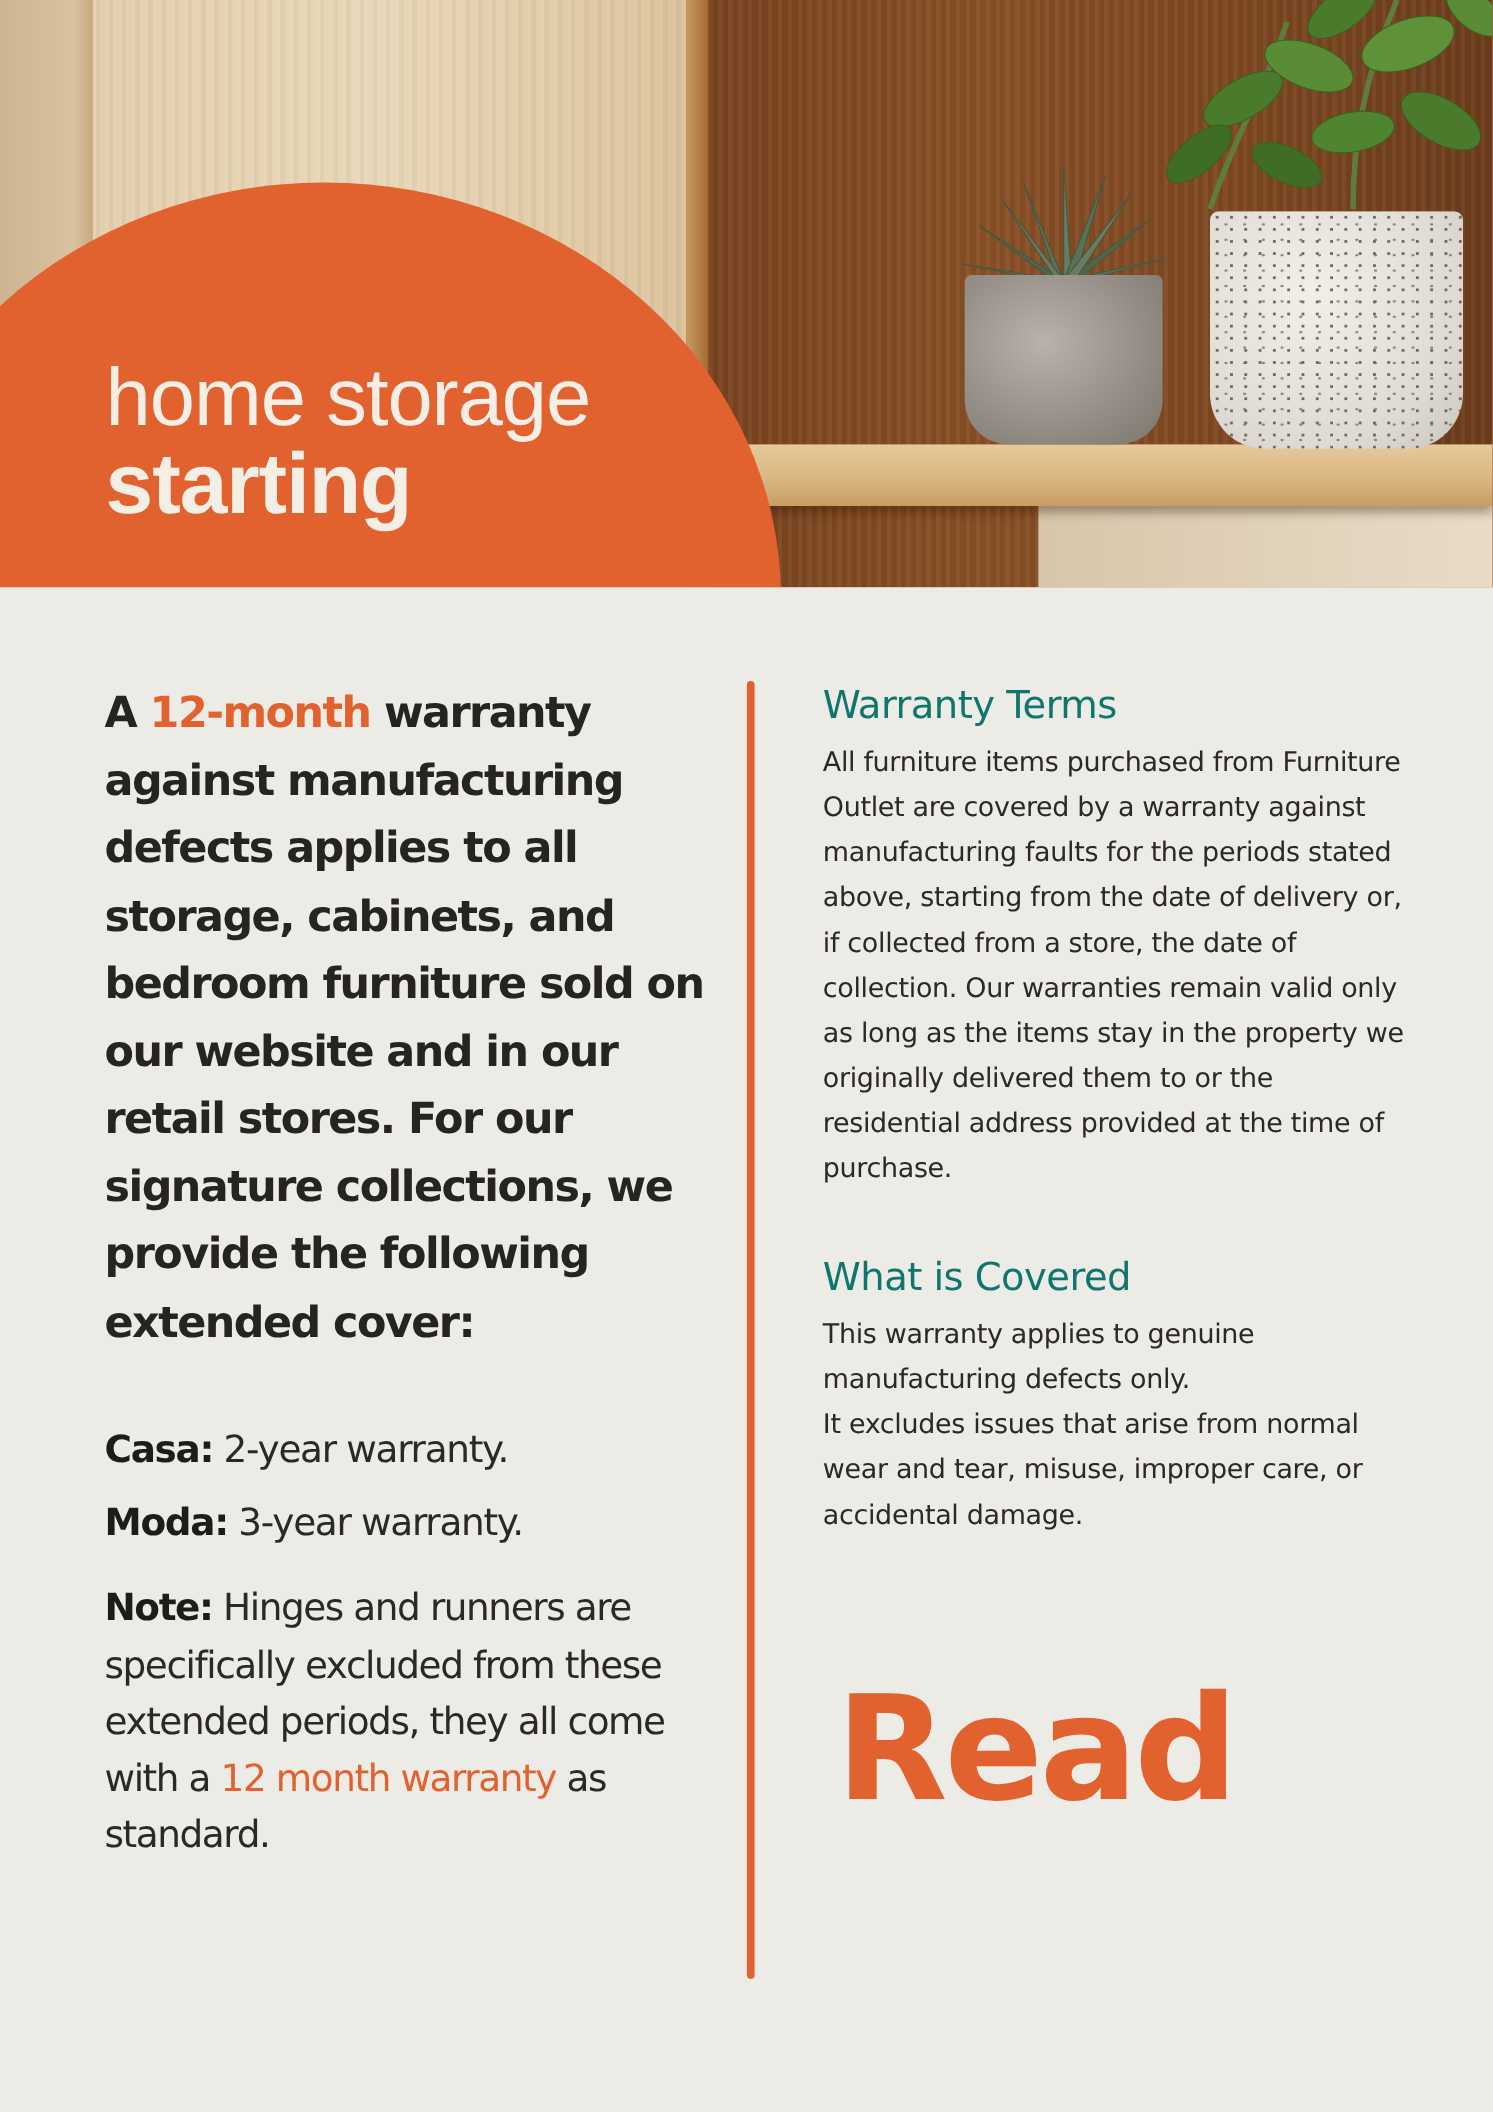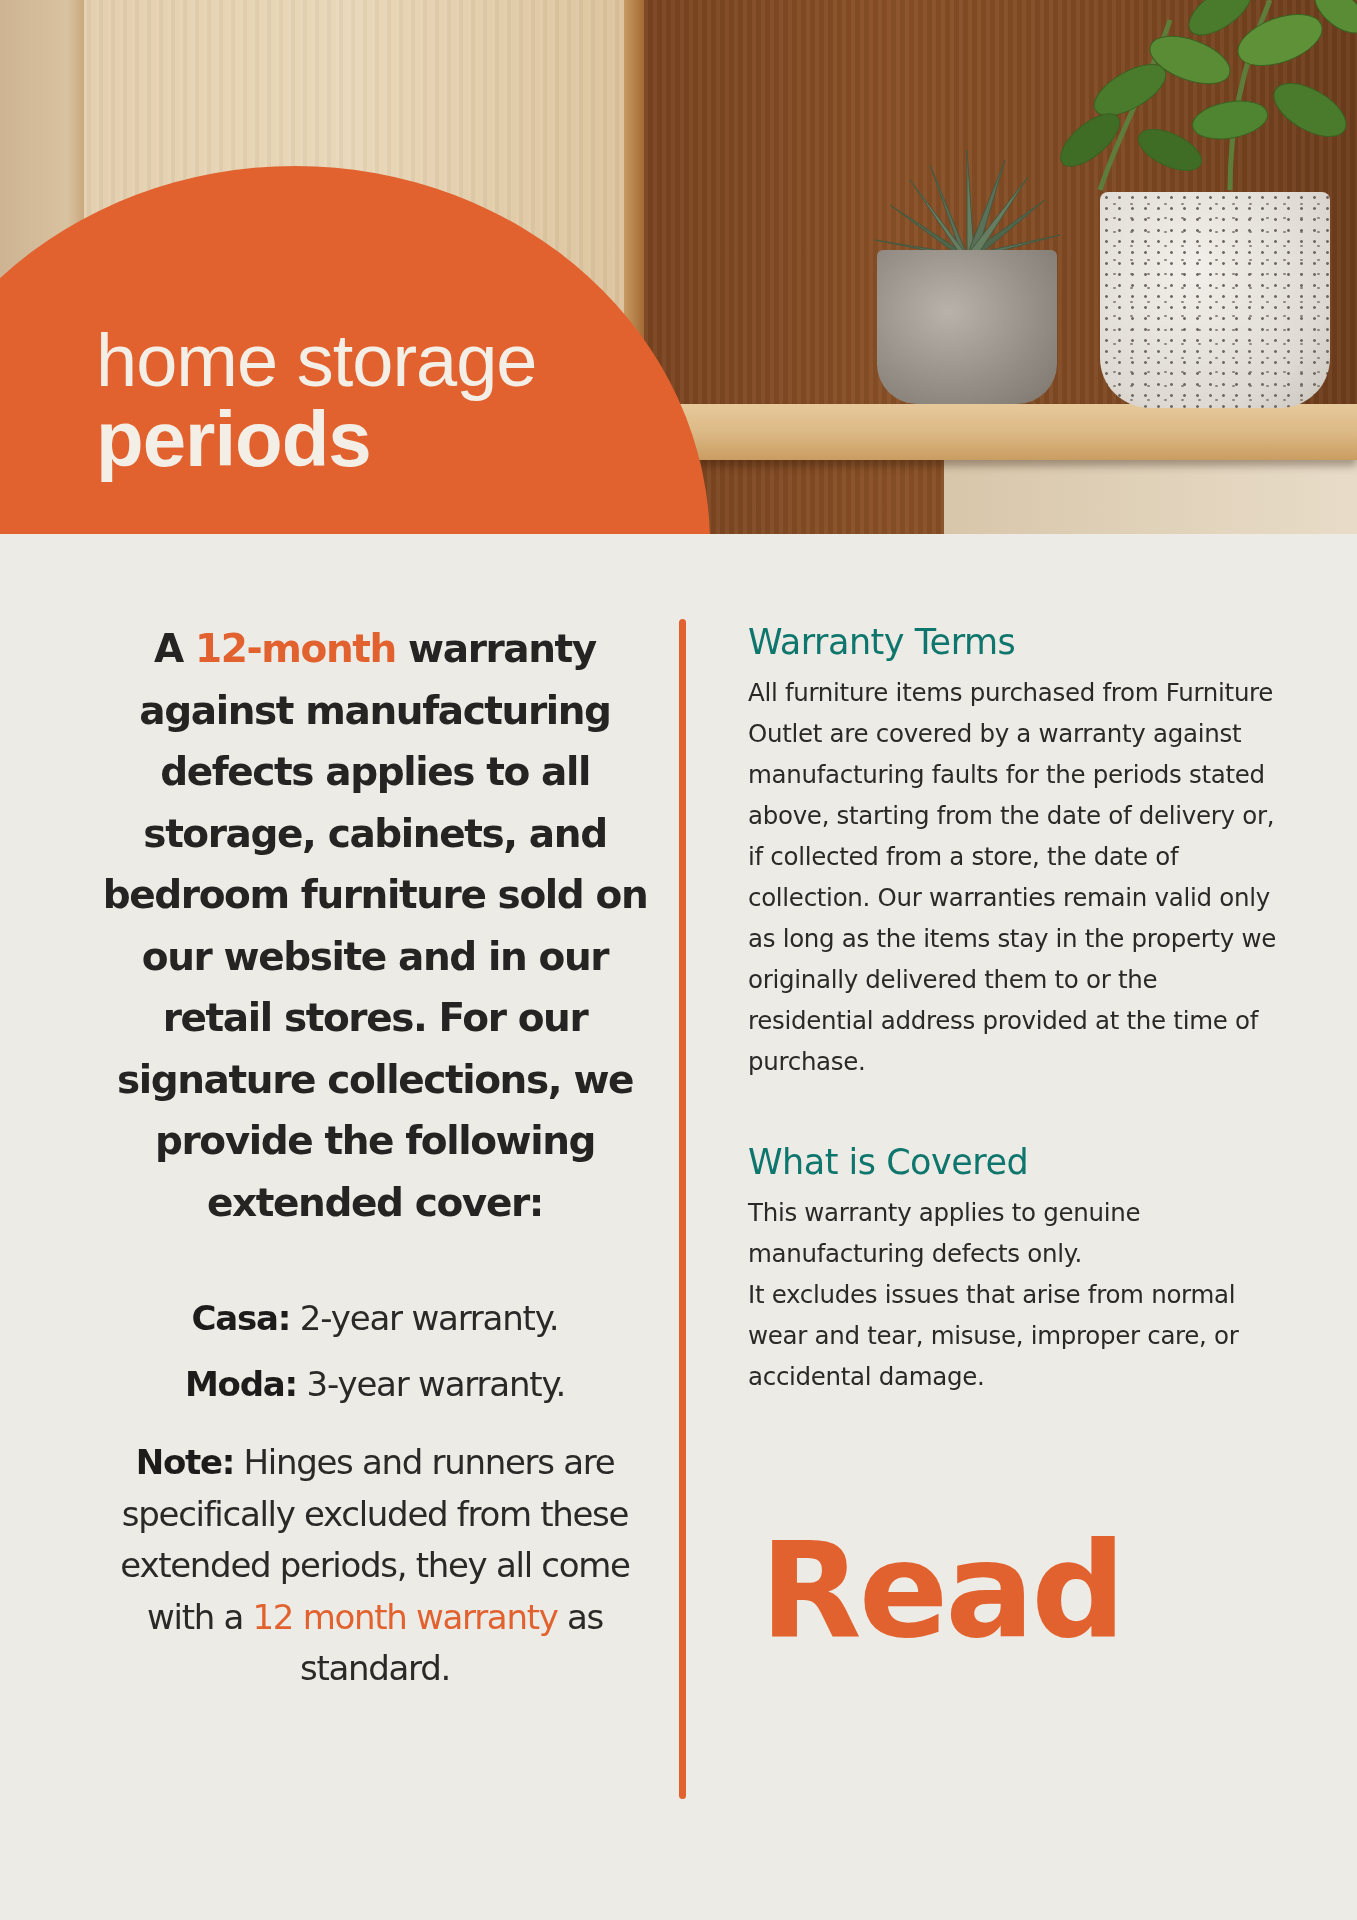--- a/index.html
+++ b/index.html
@@ -72,21 +72,21 @@
     }
     .hero-title {
       position: absolute; left: 96px; top: 322px; margin: 0;
       color: #f4efe6; line-height: 78px;
       font-family: "Liberation Sans", sans-serif;
     }
     .hero-title .l1 { display: block; font-size: 74px; font-weight: 400; letter-spacing: -1px; }
     .hero-title .l2 { display: block; font-size: 78px; font-weight: 700; letter-spacing: -1px; }
     
     .content { position: absolute; left: 0; top: 534px; width: 1357px; height: 1386px; background: #edebe5; }
-    .left-col { position: absolute; left: 95px; top: 84px; width: 560px; text-align: center; }
+    .left-col { position: absolute; left: 95px; top: 84px; width: 560px; }
     .intro {
       margin: 0; font-family: "DejaVu Sans", sans-serif; font-weight: 700;
       font-size: 39px; line-height: 61.5px; letter-spacing: -1.4px; color: #262423;
     }
     .accent { color: #e2622f; }
     .collections { margin-top: 52px; }
     .coll {
       font-family: "DejaVu Sans", sans-serif; font-size: 34px; line-height: 66px;
       letter-spacing: -1.2px; color: #2b2927; white-space: nowrap;
     }
@@ -156,21 +156,21 @@
       <path d="M97 110 L190 90 L115 110 Z"></path>
     </g>
   </svg>
 
   <div class="pot-gray"></div>
   <div class="pot-white"></div>
 
   <div class="arch"></div>
   <h1 class="hero-title">
     <span class="l1">home storage</span>
-    <span class="l2">periods</span>
+    <span class="l2">starting</span>
   </h1>
 </div>
 
 <div class="content">
 
   <div class="left-col">
     <p class="intro"><span>A </span><span class="accent">12-month</span><span> warranty against  manufacturing defects applies to all storage, cabinets, and bedroom furniture sold on our website and in our retail stores. For our signature collections, we provide the following extended cover:</span></p>
 
     <div class="collections">
       <div class="coll"><b>Casa:</b><span> 2-year warranty.</span></div>

